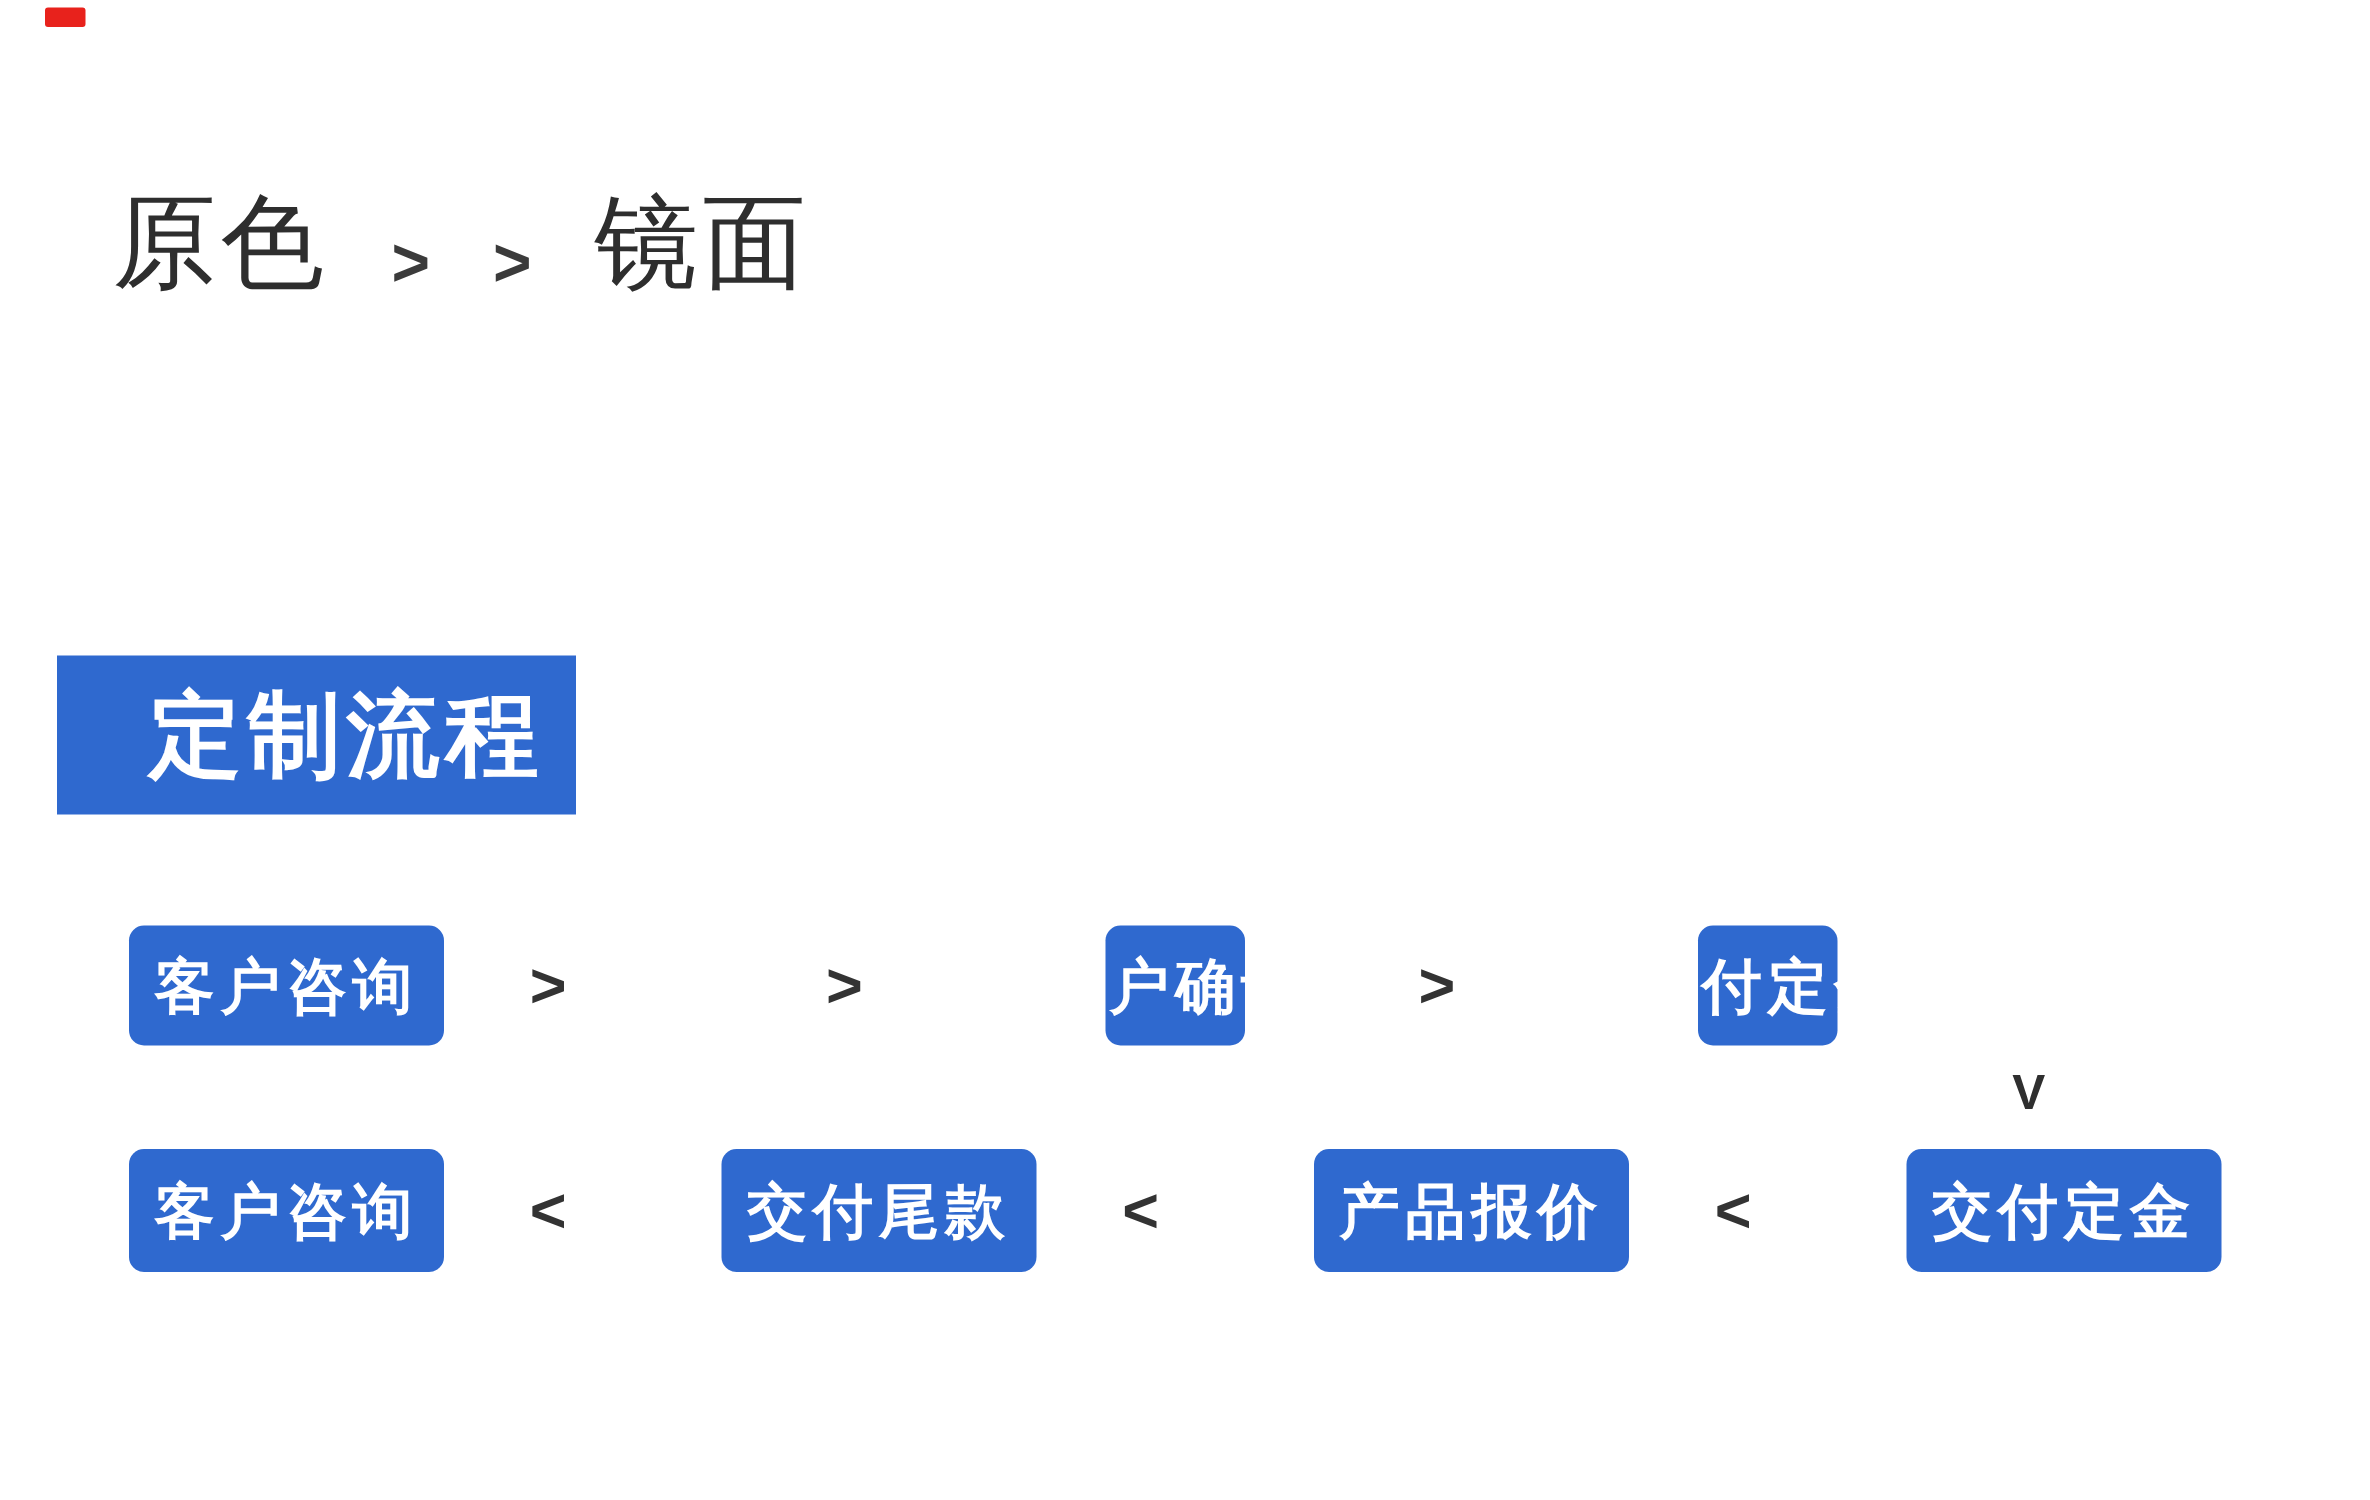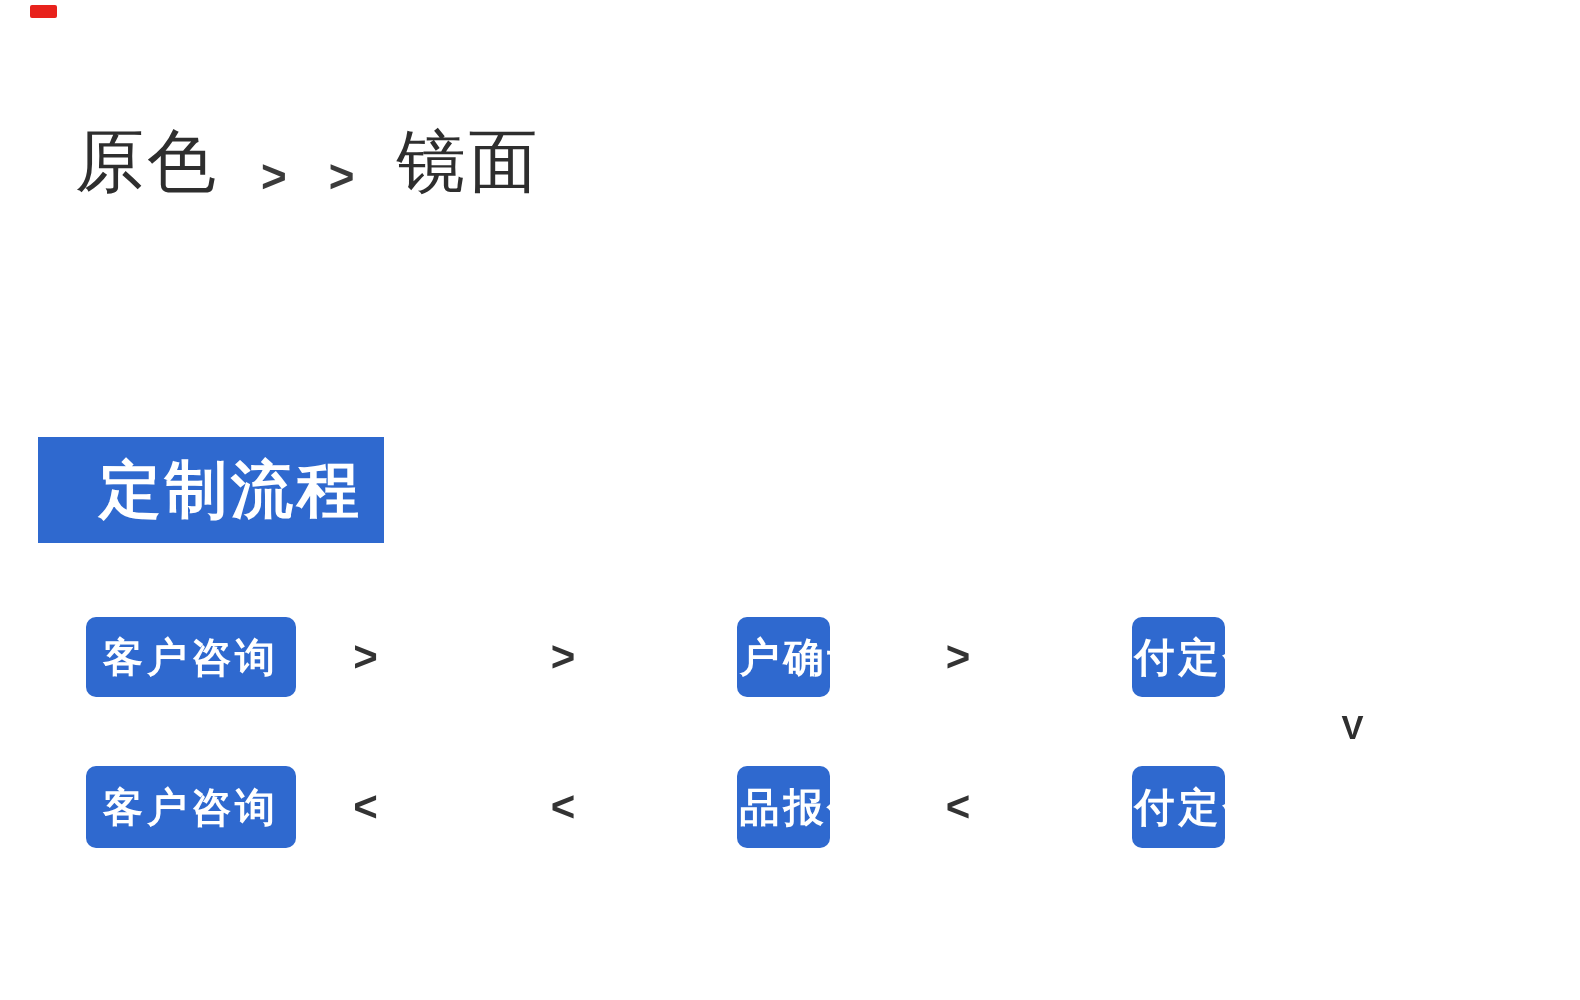--- a/index.html
+++ b/index.html
@@ -151,20 +151,23 @@
 
 <div class="connector-row">
   <div class="connector-v">V</div>
 </div>
 
 <div class="flow-row row2">
   <div class="step-box">
     <span>客户咨询</span>
   </div>
   <div class="flow-arrow">&lt;</div>
+  <div class="step-box">
+    <span>交付尾款</span>
+  </div>
   <div class="flow-arrow">&lt;</div>
   <div class="step-box">
     <span>产品报价</span>
   </div>
   <div class="flow-arrow">&lt;</div>
   <div class="step-box">
     <span>交付定金</span>
   </div>
 </div>
 

